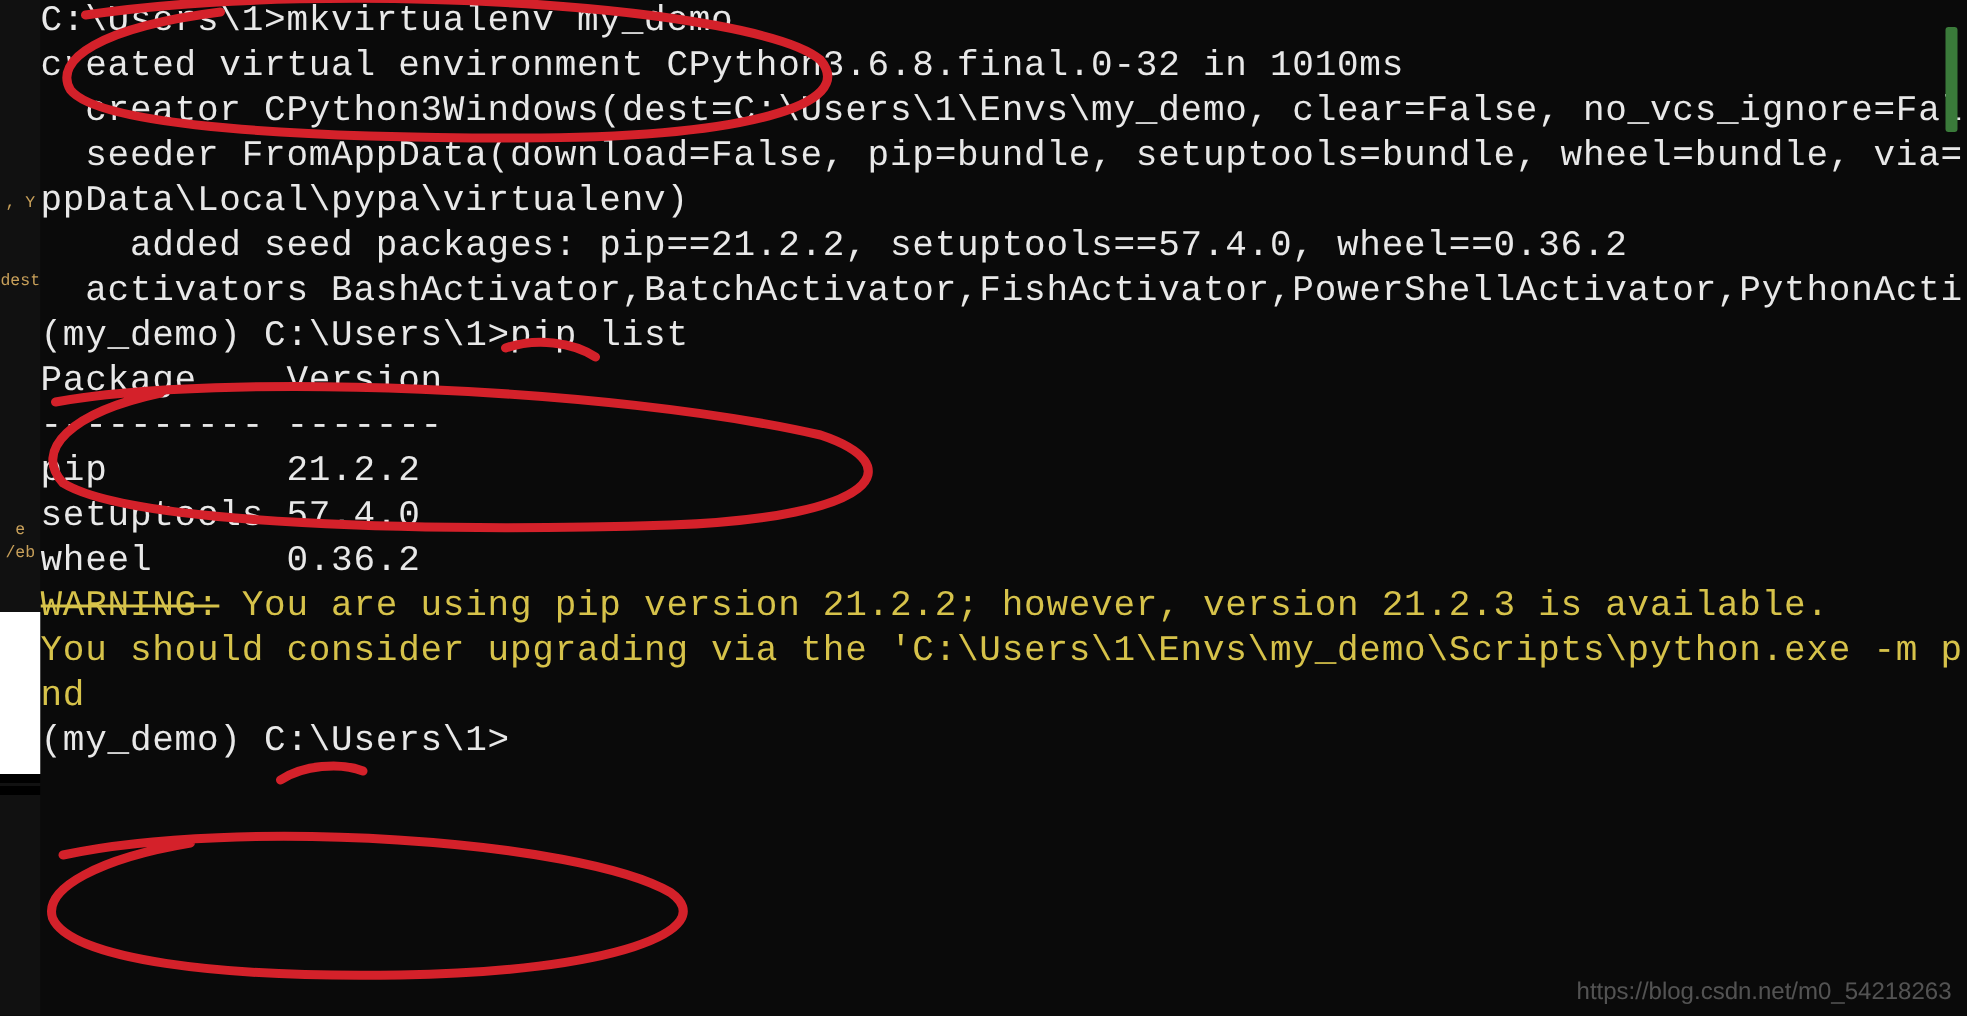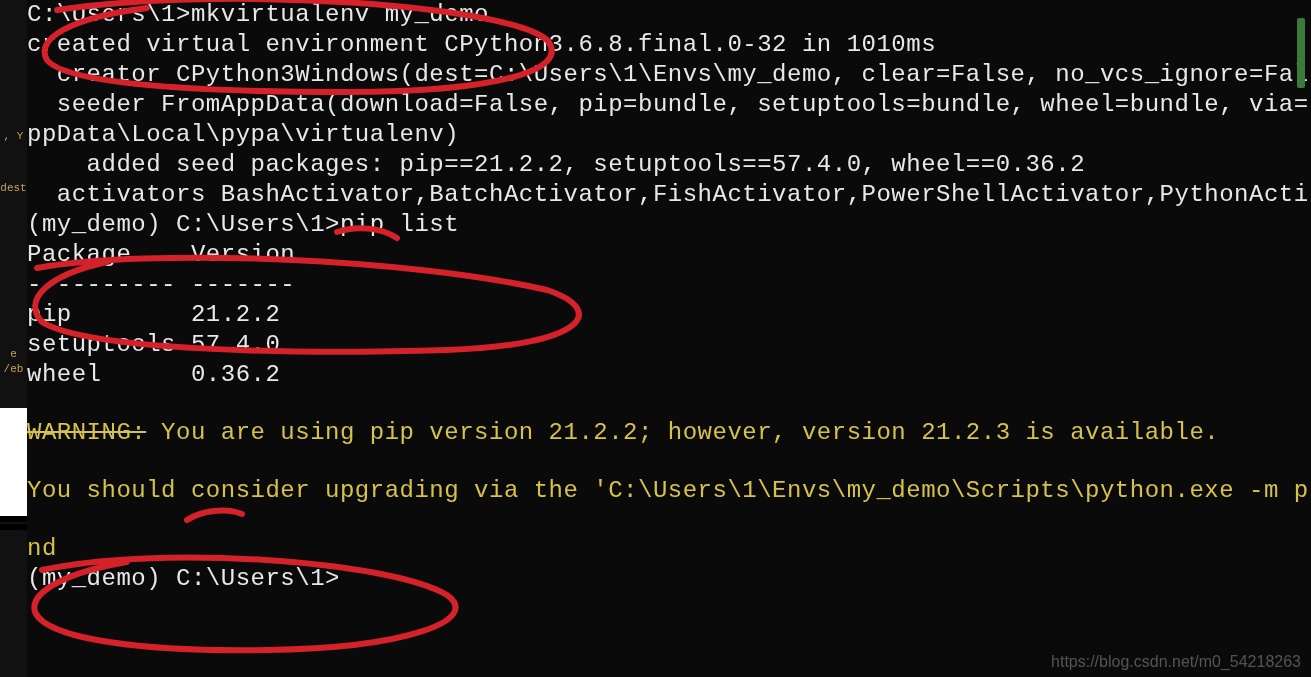--- a/index.html
+++ b/index.html
@@ -2,21 +2,21 @@
 <html><head>
 <meta charset="utf-8">
 <style>
   html,body{margin:0;padding:0;width:1311px;height:677px;overflow:hidden;background:#0a0a0a;font-family:"Consolas","Courier New",monospace;}
   .left-strip{position:absolute;left:0;top:0;width:27px;height:677px;background:#111;}
   .left-strip .tick{position:absolute;left:0;width:27px;text-align:center;font-size:11px;color:#c8a05a;}
   .left-strip .white-block{position:absolute;left:0;width:27px;background:#ffffff;}
   .left-strip .black-bar{position:absolute;left:0;width:27px;height:6px;background:#000;}
   .term{position:absolute;left:27px;top:0;right:0;bottom:0;background:#0a0a0a;color:#e8e8e8;font-size:24px;line-height:30px;letter-spacing:0.5px;white-space:pre;overflow:hidden;}
   .term .ln{display:block;}
-  .yellow{color:#d6c24a;margin-top:28px;}
+  .yellow{color:#d6c24a;}
   .strike{text-decoration:line-through;text-decoration-color:#d6c24a;text-decoration-thickness:2px;}
   .annotation-layer{position:absolute;left:27px;top:0;right:0;bottom:0;pointer-events:none;}
   .annotation-layer svg{width:100%;height:100%;}
   .scroll-ind{position:absolute;right:6px;top:18px;width:8px;height:70px;background:#3a7a3a;border-radius:2px;}
   .watermark{position:absolute;right:10px;bottom:6px;color:rgba(220,220,220,0.35);font-size:16px;font-family:Arial,sans-serif;}
 </style>
 </head>
 <body>
 
 <div class="left-strip">

